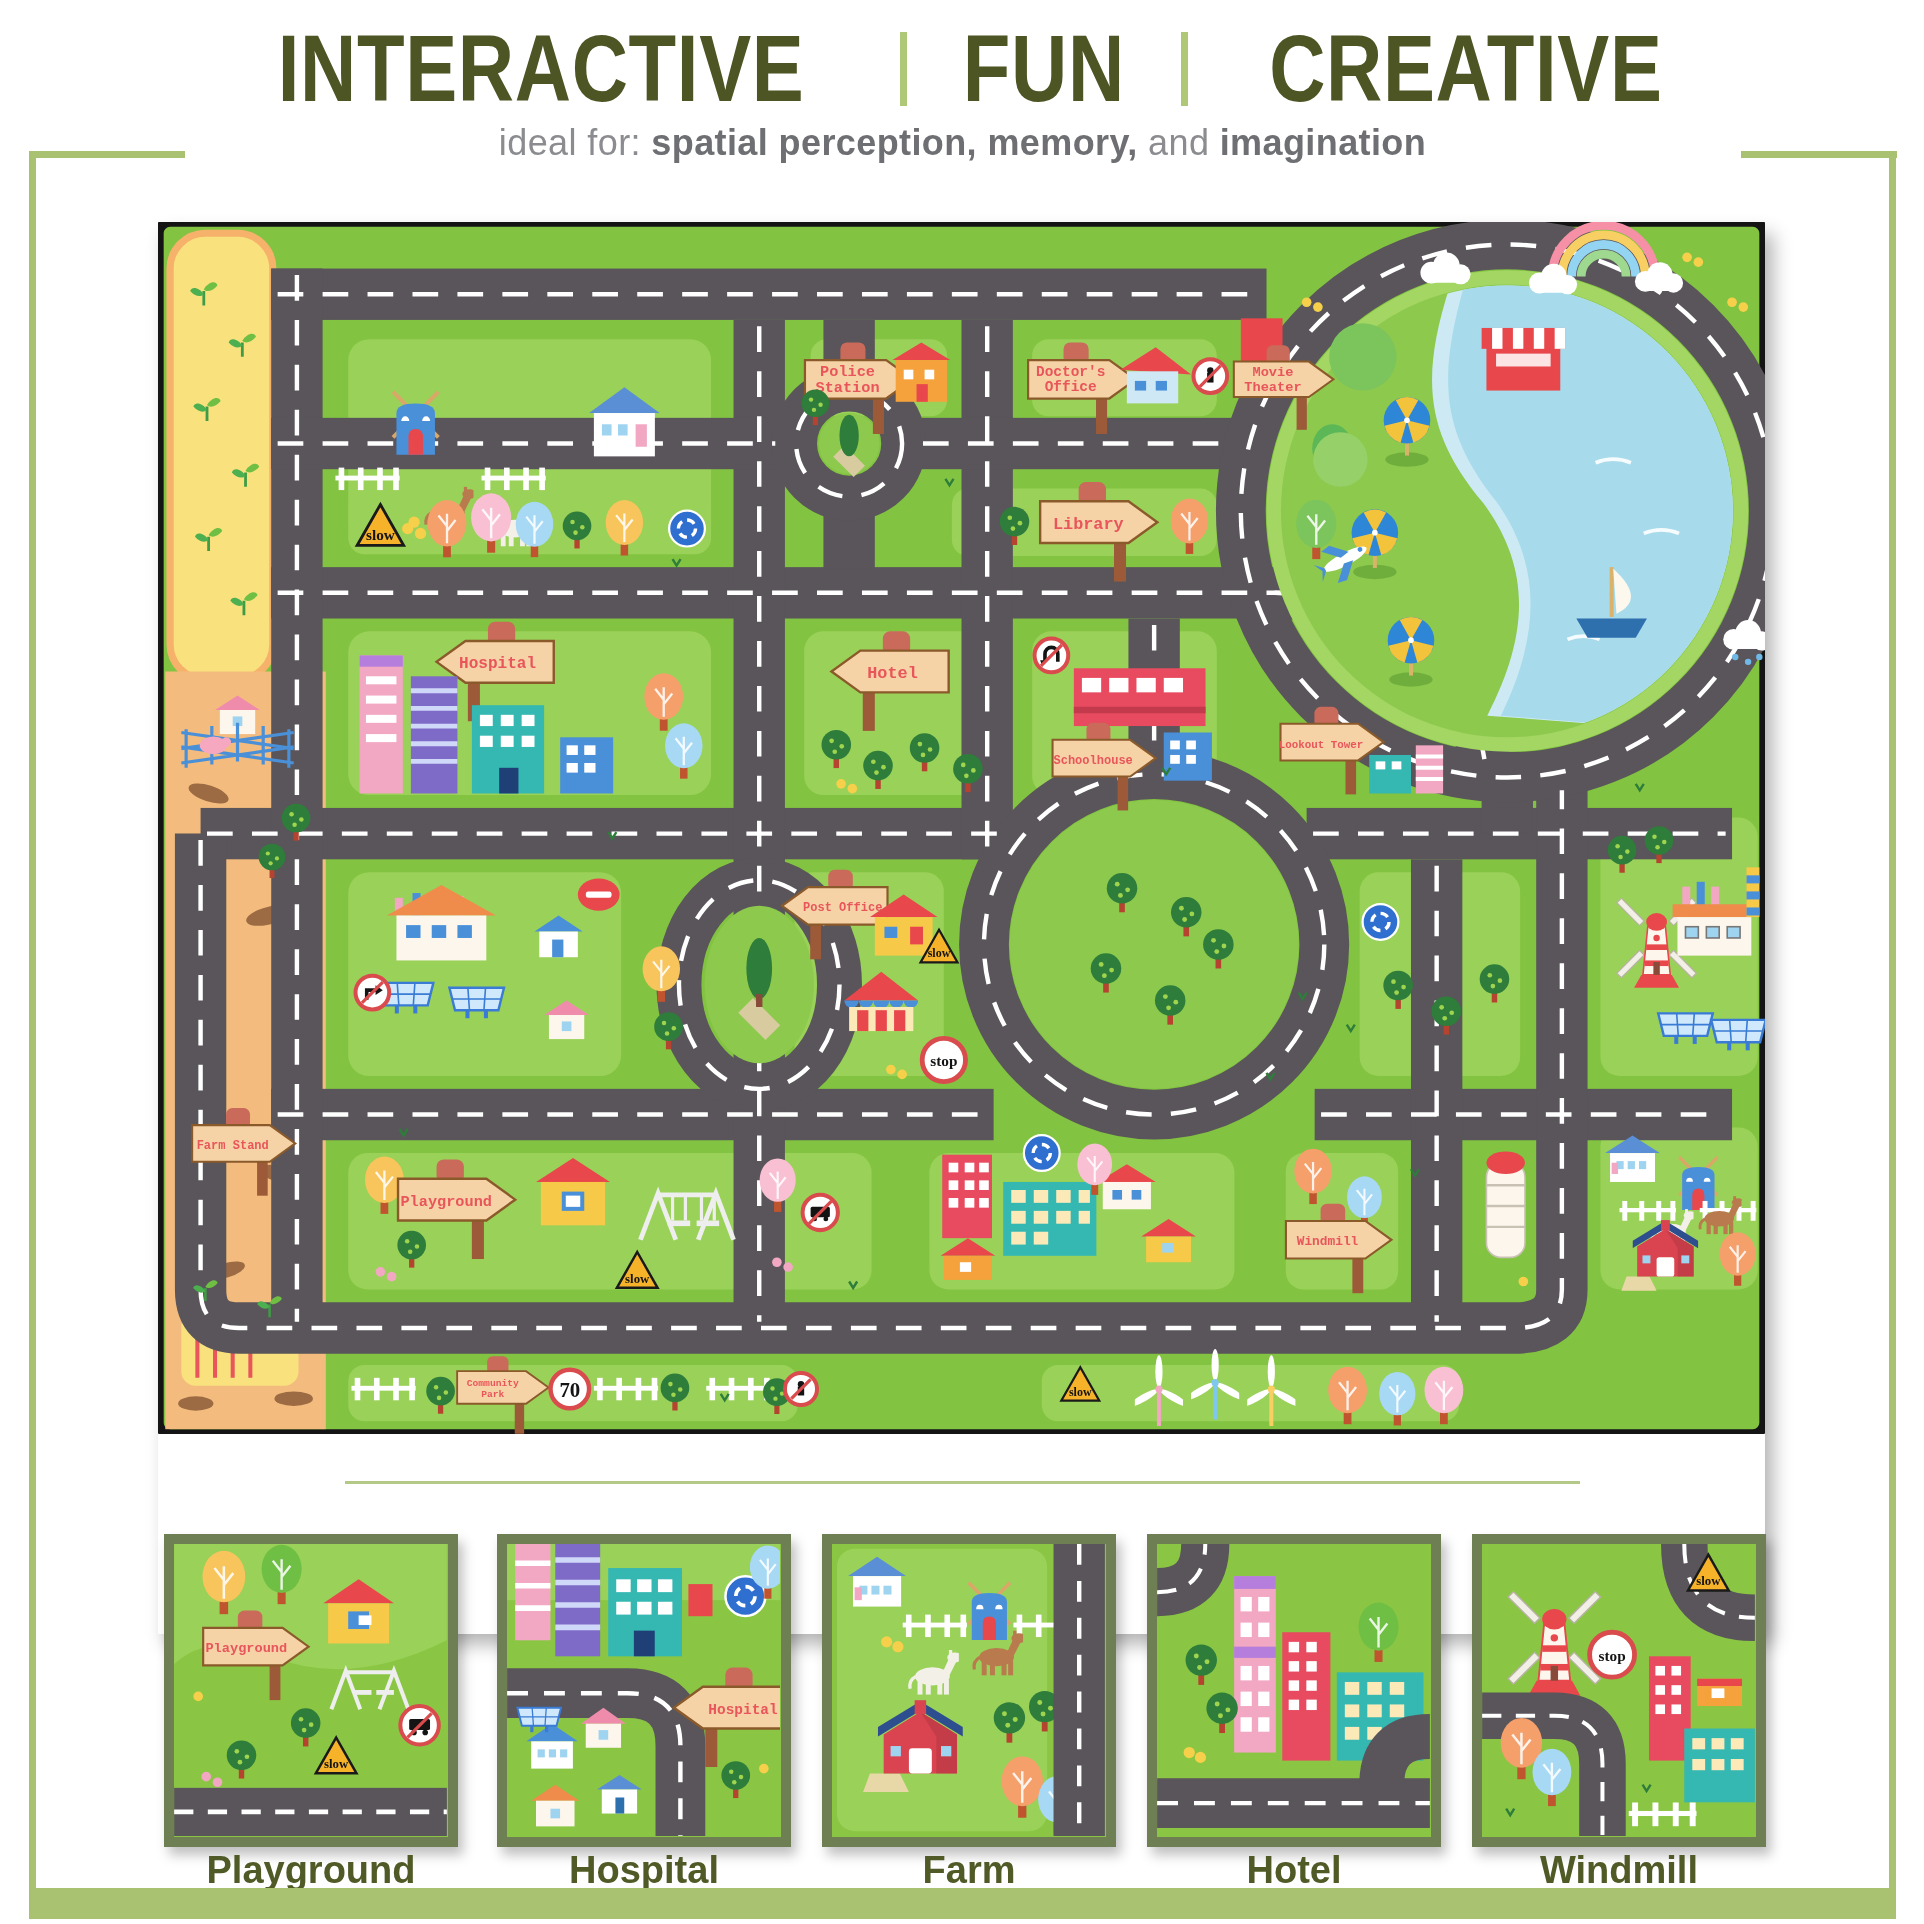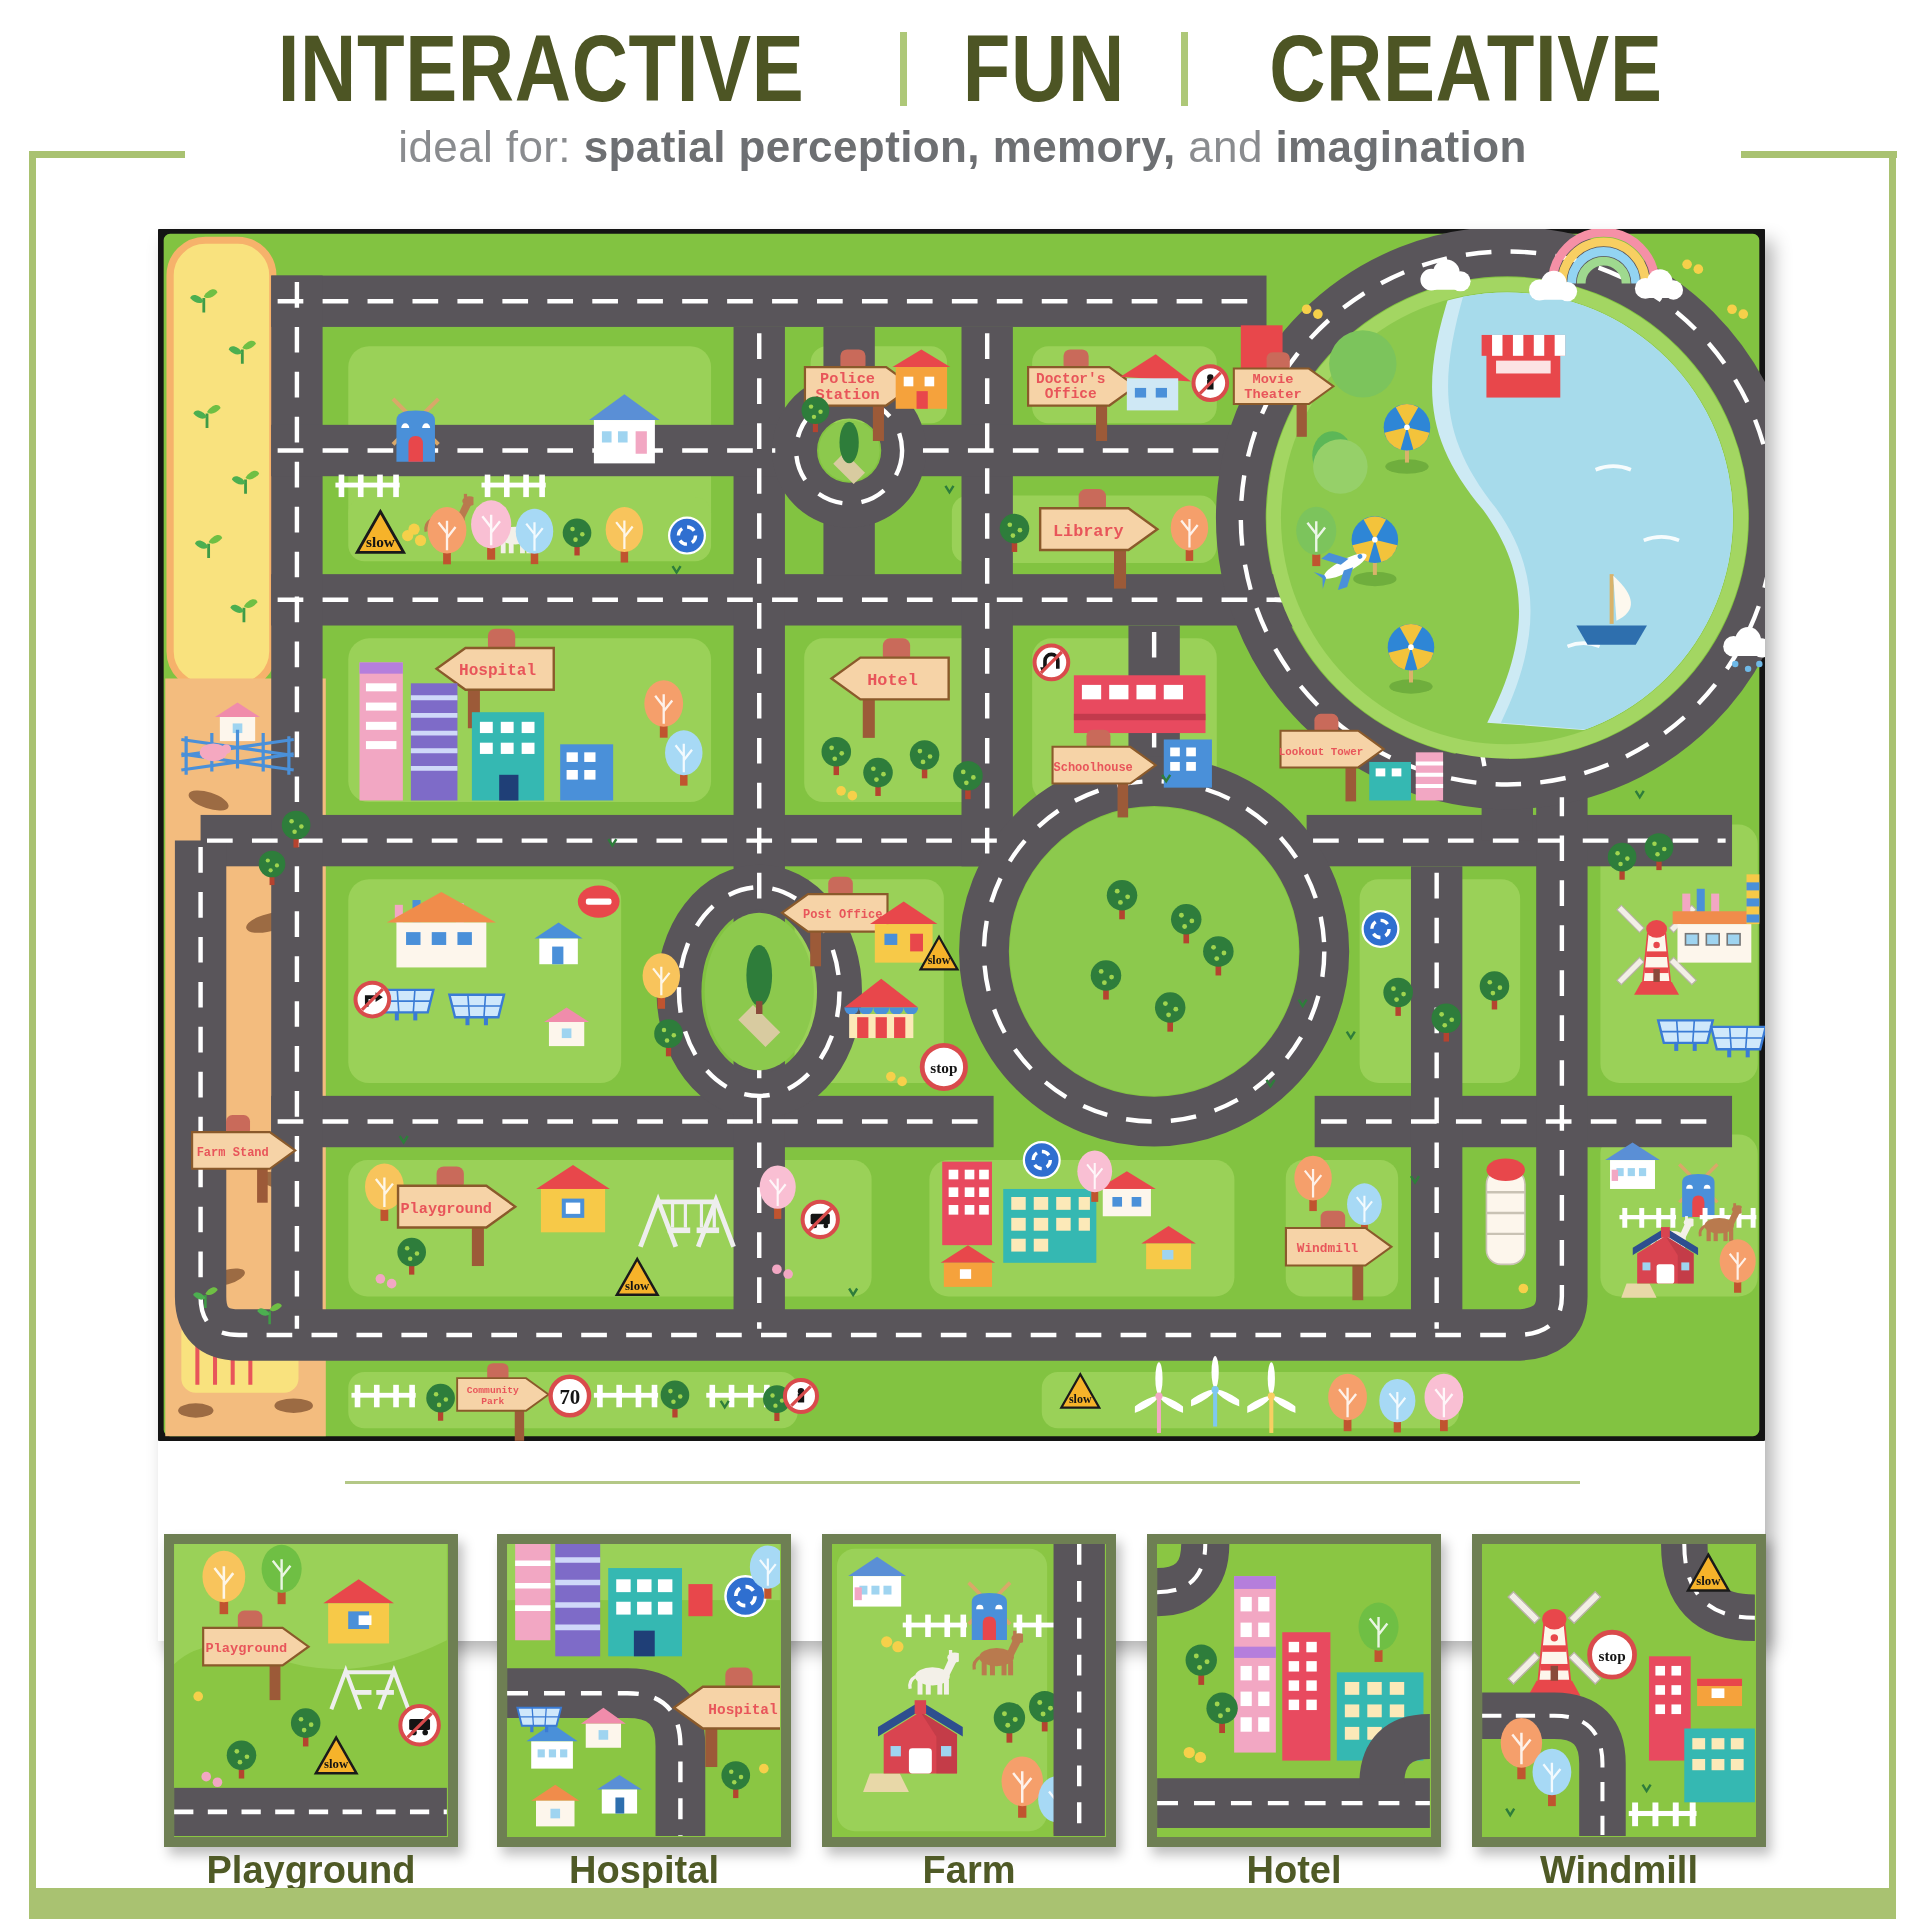--- a/index.html
+++ b/index.html
@@ -5,26 +5,26 @@
   html,body{margin:0;padding:0;background:#fff;}
   #page{position:relative;width:1925px;height:1925px;background:#fff;overflow:hidden;
         font-family:"Liberation Sans",sans-serif;}
   
   #header-row{position:absolute;left:0;top:14.4px;width:1925px;display:flex;
               justify-content:center;align-items:center;gap:38px;}
   .hword{display:inline-block;font-weight:800;font-size:95px;letter-spacing:0.8px;
          color:#4d5524;transform:scaleX(.82);transform-origin:center;white-space:nowrap;}
   .hsep{width:7.2px;height:74px;background:#aec878;}
   #subtitle{position:absolute;left:0;top:122px;width:1925px;text-align:center;
-            font-size:44px;color:#8a8c8f;letter-spacing:0.4px;}
+            font-size:36px;color:#8a8c8f;letter-spacing:0.4px;}
   #subtitle b{color:#6d6f72;}
   
   .bracket{position:absolute;background:#a9c271;}
   
-  #mat-wrap{position:absolute;left:158px;top:229px;width:1607px;height:1412px;
+  #mat-wrap{position:absolute;left:158px;top:222px;width:1607px;height:1412px;
             box-shadow:8px 11.2px 17.6px rgba(0,0,0,.30);}
   #mat-wrap svg{display:block;}
   
   .road{fill:#59555a;}
   .roadln{stroke:#59555a;fill:none;}
   .dash{stroke:#ffffff;stroke-width:5.5;fill:none;stroke-dasharray:32 24;}
   .signtxt{font-family:"Liberation Mono",monospace;font-weight:bold;fill:#e8555a;
            text-anchor:middle;}
   .blacktxt{font-family:"Liberation Serif",serif;font-weight:bold;fill:#141414;
             text-anchor:middle;}

